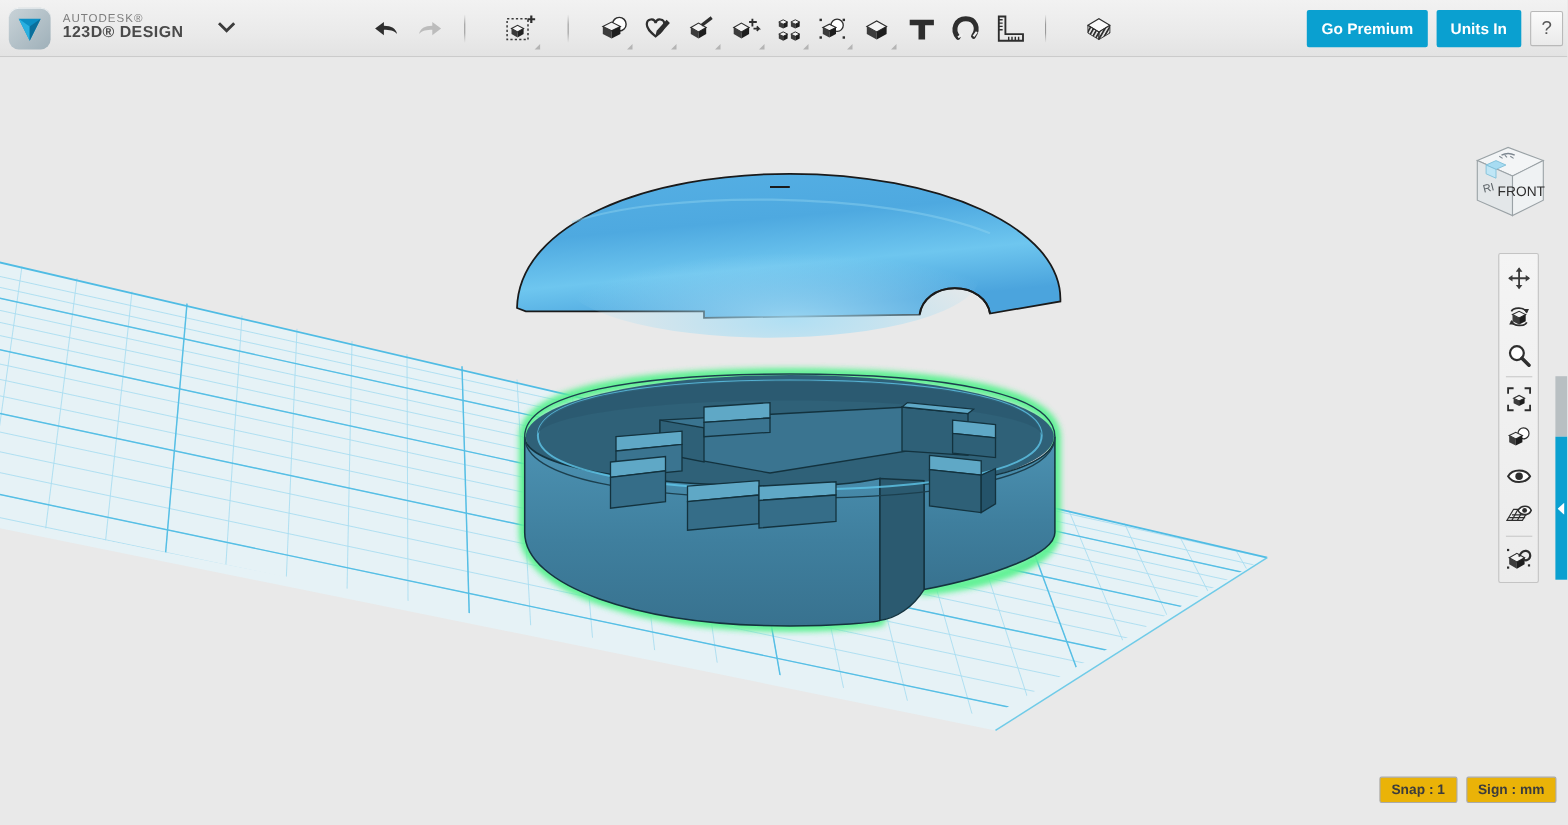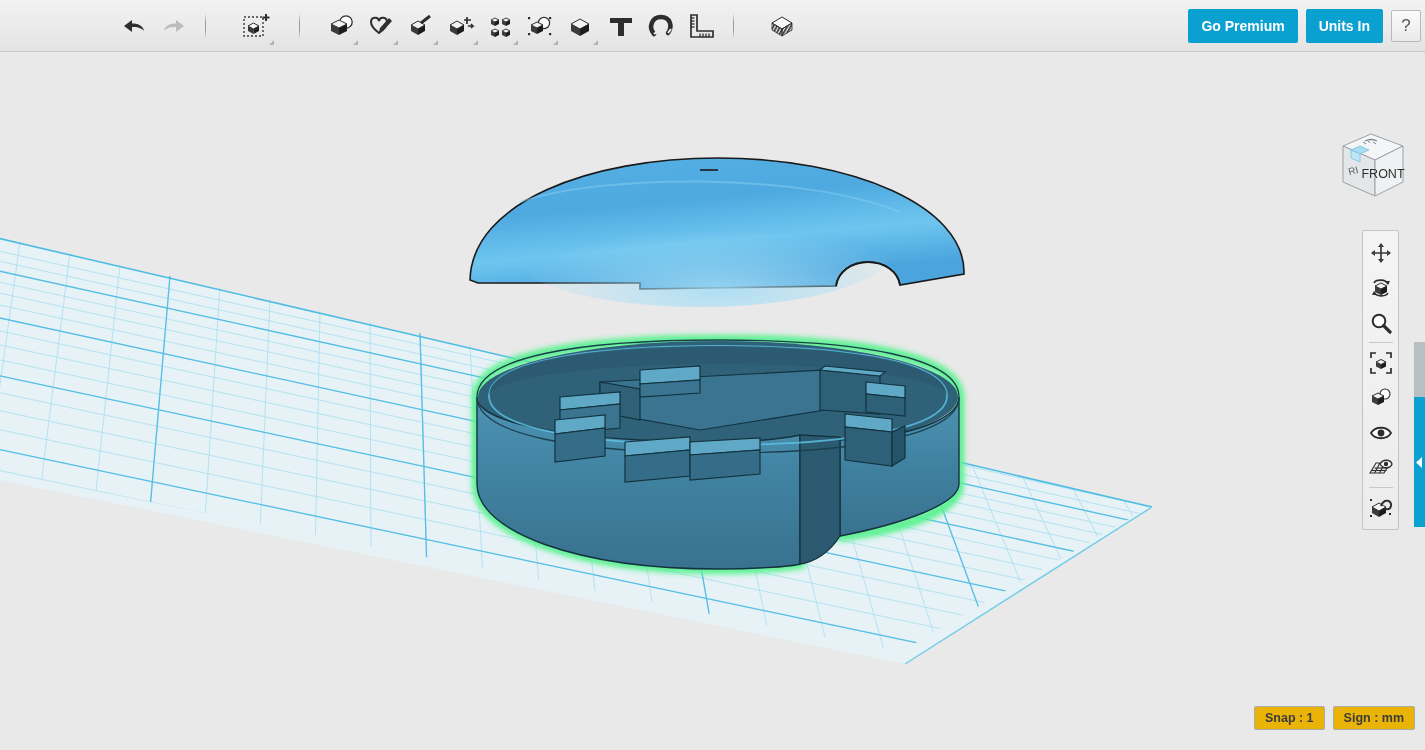--- a/index.html
+++ b/index.html
@@ -128,20 +128,38 @@
     cursor: pointer;
   }
 </style>
 </head>
 <body>
 
 <div id="app">
 
   <div id="header">
 
+    <div class="brand">
+      <div class="brand-logo">
+        <svg width="26" height="26" viewBox="0 0 26 26">
+          <polygon points="3,4 23,4 13,24" fill="#0d8fc4"></polygon>
+          <polygon points="3,4 13,11 13,24" fill="#2ab0e0"></polygon>
+          <polygon points="13,11 23,4 13,24" fill="#0b6f9b"></polygon>
+        </svg>
+      </div>
+      <div class="brand-text">
+        <div class="brand-l1">AUTODESK®</div>
+        <div class="brand-l2">123D® DESIGN</div>
+      </div>
+      <div class="brand-caret">
+        <svg width="16" height="11" viewBox="0 0 16 11">
+            <path d="M2 2 L8 8 L14 2" stroke="#3c3c3c" stroke-width="2.6" fill="none" stroke-linecap="square"></path>
+          </svg>
+      </div>
+    </div>
 
     <div class="tb-group" style="margin-left:114px;">
       <div class="tb-btn">
         <svg width="26" height="20" viewBox="0 0 26 20">
           <path d="M3 10 L11 4 L11 7.5 C18 7.5 22 10 23 15 C20 11.5 16 11 11 11 L11 16 Z" fill="#2e2e2e"></path>
         </svg>
       </div>
       <div class="tb-btn">
         <svg width="26" height="20" viewBox="0 0 26 20">
           <path d="M23 10 L15 4 L15 7.5 C8 7.5 4 10 3 15 C6 11.5 10 11 15 11 L15 16 Z" fill="#bcbcbc"></path>

